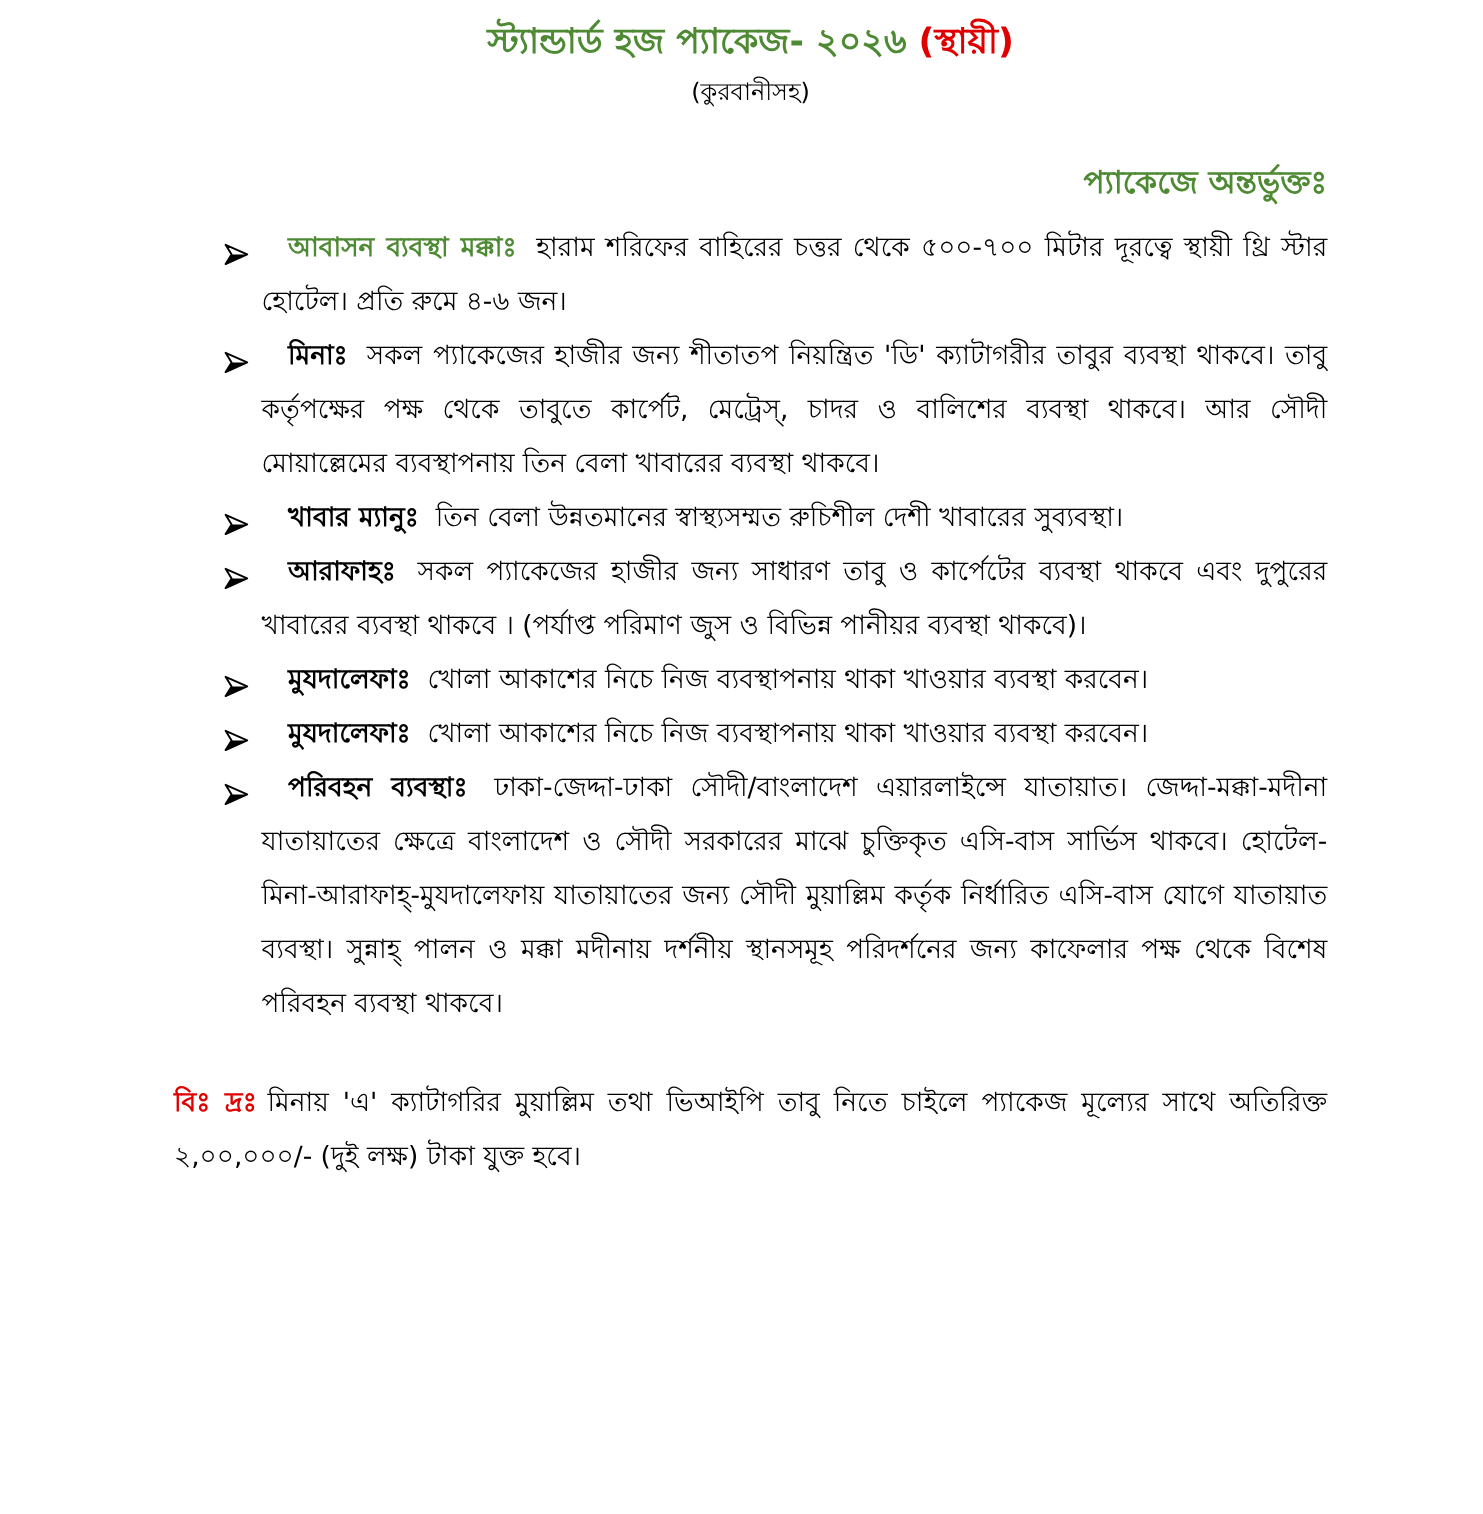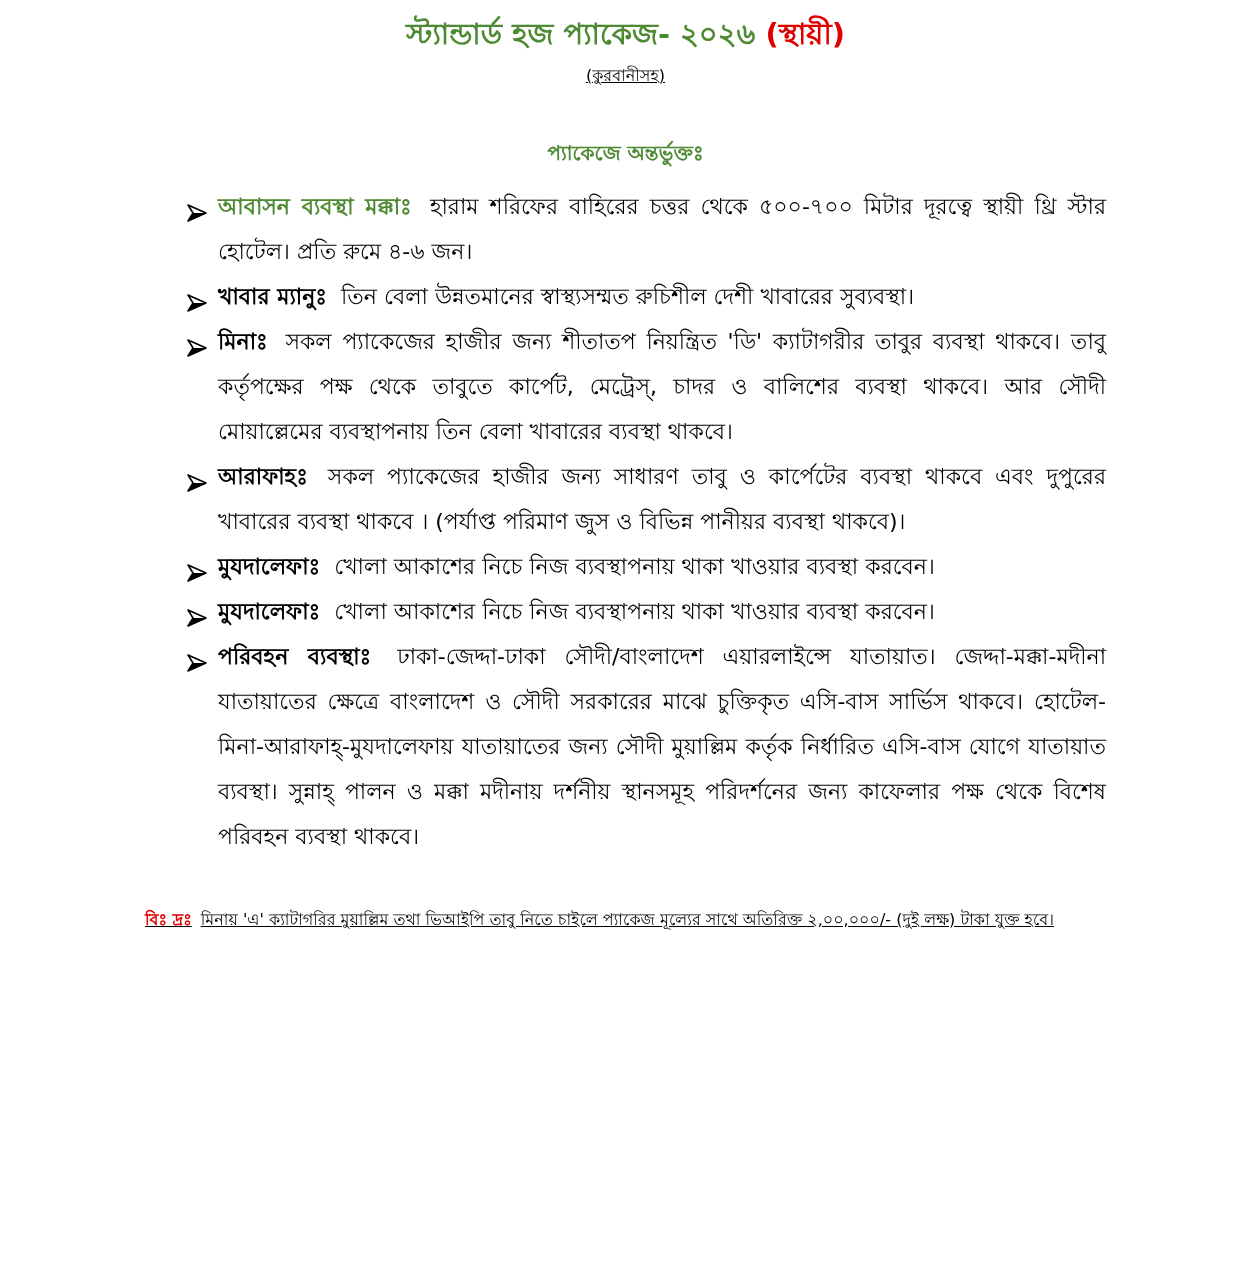--- a/index.html
+++ b/index.html
@@ -34,61 +34,59 @@
     line-height: 40px;
   }
   .title .status { color: var(--red); margin-left: 10px; }
   .price {
     font-size: 31px;
     font-weight: 700;
     margin-top: 12px;
     line-height: 40px;
   }
   .price-note {
-    font-size: 16px;
+    font-size: 20px;
     margin-top: 8px;
     line-height: 28px;
-    text-decoration: underline;
   }
   .section-heading {
-    font-size: 20px;
+    font-size: 26px;
     font-weight: 700;
     color: var(--green);
     margin: 44px 0 0 0;
     line-height: 38px;
-    text-align: center;
+    text-align: right;
   }
   ul.bullets {
     list-style: none;
     margin: 12px 0 0 0;
     padding: 0 0 0 40px;
   }
   ul.bullets li {
     position: relative;
     padding-left: 33px;
     font-size: 22px;
     line-height: 45px;
     text-align: justify;
   }
   .arrow-wrap {
     position: absolute;
     left: 0;
     top: 11px;
     width: 24px;
     height: 24px;
   }
-  .bullet-label { font-weight: 700; margin-right: 7px; }
+  .bullet-label { font-weight: 700; margin-right: 7px; margin-left: 22px; }
   .bullet-label.green { color: var(--green); }
   .bullet-label.black { color: var(--text); }
   .note {
     margin: 38px 0 0 0;
-    font-size: 16px;
+    font-size: 22px;
     line-height: 45px;
     text-align: justify;
-    text-decoration: underline;
   }
   .note .note-label {
     color: var(--red);
     font-weight: 700;
     margin-right: 9px;
   }
 </style>
 </head>
 <body>
 
@@ -112,32 +110,32 @@
     <span class="bullet-label green">আবাসন ব্যবস্থা মক্কাঃ</span>
     <span class="bullet-text">হারাম শরিফের বাহিরের চত্তর থেকে ৫০০-৭০০ মিটার দূরত্বে স্থায়ী থ্রি স্টার হোটেল। প্রতি রুমে ৪-৬ জন।</span>
   </li>
       <li>
     <span class="arrow-wrap">
       <svg width="24" height="24" viewBox="0 0 24 24">
         <polygon points="3,4 21,12 3,20 8,12" fill="#ffffff" stroke="#000000" stroke-width="1.6" stroke-linejoin="round"></polygon>
         <polygon points="3,20 8,12 21,12" fill="#000000"></polygon>
       </svg>
     </span>
-    <span class="bullet-label black">খাবার ম্যানুঃ</span>
-    <span class="bullet-text">তিন বেলা উন্নতমানের স্বাস্থ্যসম্মত রুচিশীল দেশী খাবারের সুব্যবস্থা।</span>
+    <span class="bullet-label black">মিনাঃ</span>
+    <span class="bullet-text">সকল প্যাকেজের হাজীর জন্য শীতাতপ নিয়ন্ত্রিত 'ডি' ক্যাটাগরীর তাবুর ব্যবস্থা থাকবে। তাবু কর্তৃপক্ষের পক্ষ থেকে তাবুতে কার্পেট, মেট্রেস্, চাদর ও বালিশের ব্যবস্থা থাকবে। আর সৌদী মোয়াল্লেমের ব্যবস্থাপনায় তিন বেলা খাবারের ব্যবস্থা থাকবে।</span>
   </li>
       <li>
     <span class="arrow-wrap">
       <svg width="24" height="24" viewBox="0 0 24 24">
         <polygon points="3,4 21,12 3,20 8,12" fill="#ffffff" stroke="#000000" stroke-width="1.6" stroke-linejoin="round"></polygon>
         <polygon points="3,20 8,12 21,12" fill="#000000"></polygon>
       </svg>
     </span>
-    <span class="bullet-label black">মিনাঃ</span>
-    <span class="bullet-text">সকল প্যাকেজের হাজীর জন্য শীতাতপ নিয়ন্ত্রিত 'ডি' ক্যাটাগরীর তাবুর ব্যবস্থা থাকবে। তাবু কর্তৃপক্ষের পক্ষ থেকে তাবুতে কার্পেট, মেট্রেস্, চাদর ও বালিশের ব্যবস্থা থাকবে। আর সৌদী মোয়াল্লেমের ব্যবস্থাপনায় তিন বেলা খাবারের ব্যবস্থা থাকবে।</span>
+    <span class="bullet-label black">খাবার ম্যানুঃ</span>
+    <span class="bullet-text">তিন বেলা উন্নতমানের স্বাস্থ্যসম্মত রুচিশীল দেশী খাবারের সুব্যবস্থা।</span>
   </li>
       <li>
     <span class="arrow-wrap">
       <svg width="24" height="24" viewBox="0 0 24 24">
         <polygon points="3,4 21,12 3,20 8,12" fill="#ffffff" stroke="#000000" stroke-width="1.6" stroke-linejoin="round"></polygon>
         <polygon points="3,20 8,12 21,12" fill="#000000"></polygon>
       </svg>
     </span>
     <span class="bullet-label black">আরাফাহঃ</span>
     <span class="bullet-text">সকল প্যাকেজের হাজীর জন্য সাধারণ তাবু ও কার্পেটের ব্যবস্থা থাকবে এবং দুপুরের খাবারের ব্যবস্থা থাকবে । (পর্যাপ্ত পরিমাণ জুস ও বিভিন্ন পানীয়র ব্যবস্থা থাকবে)।</span>

